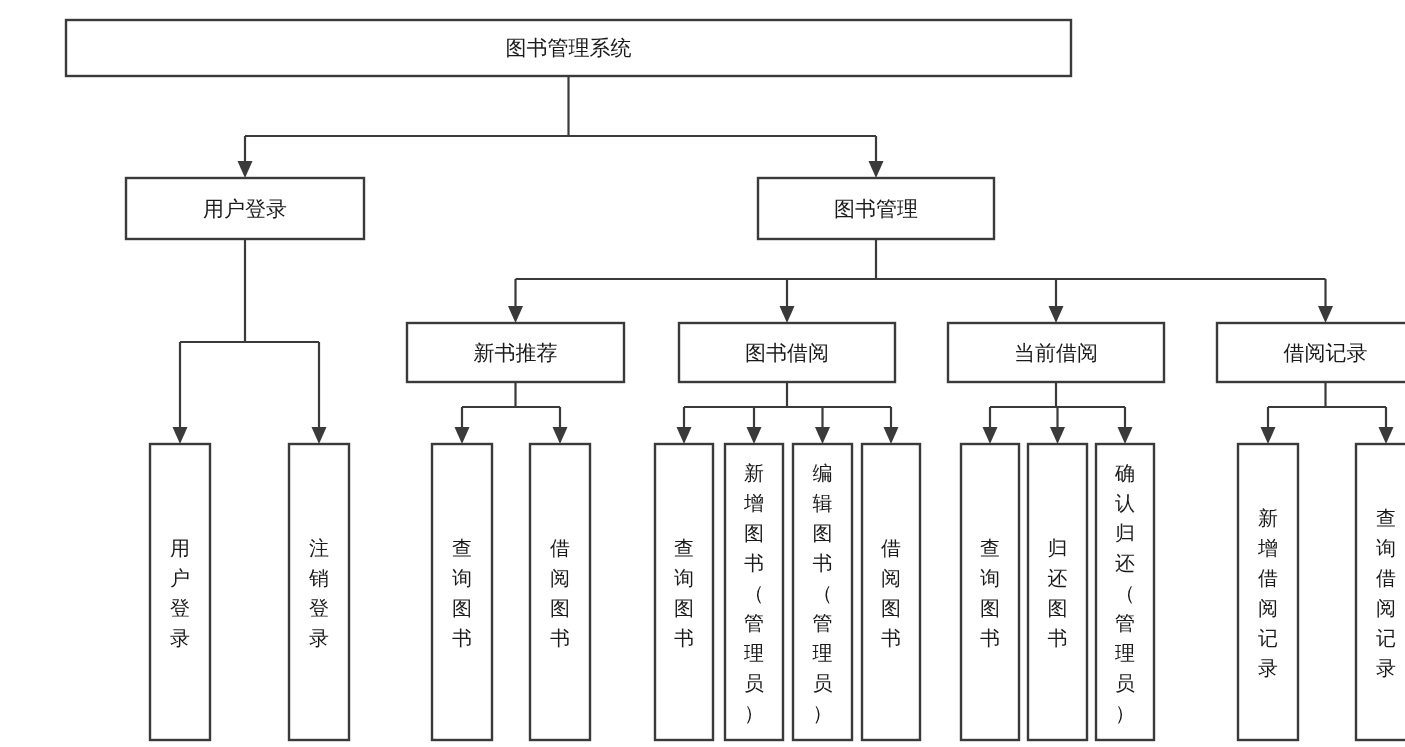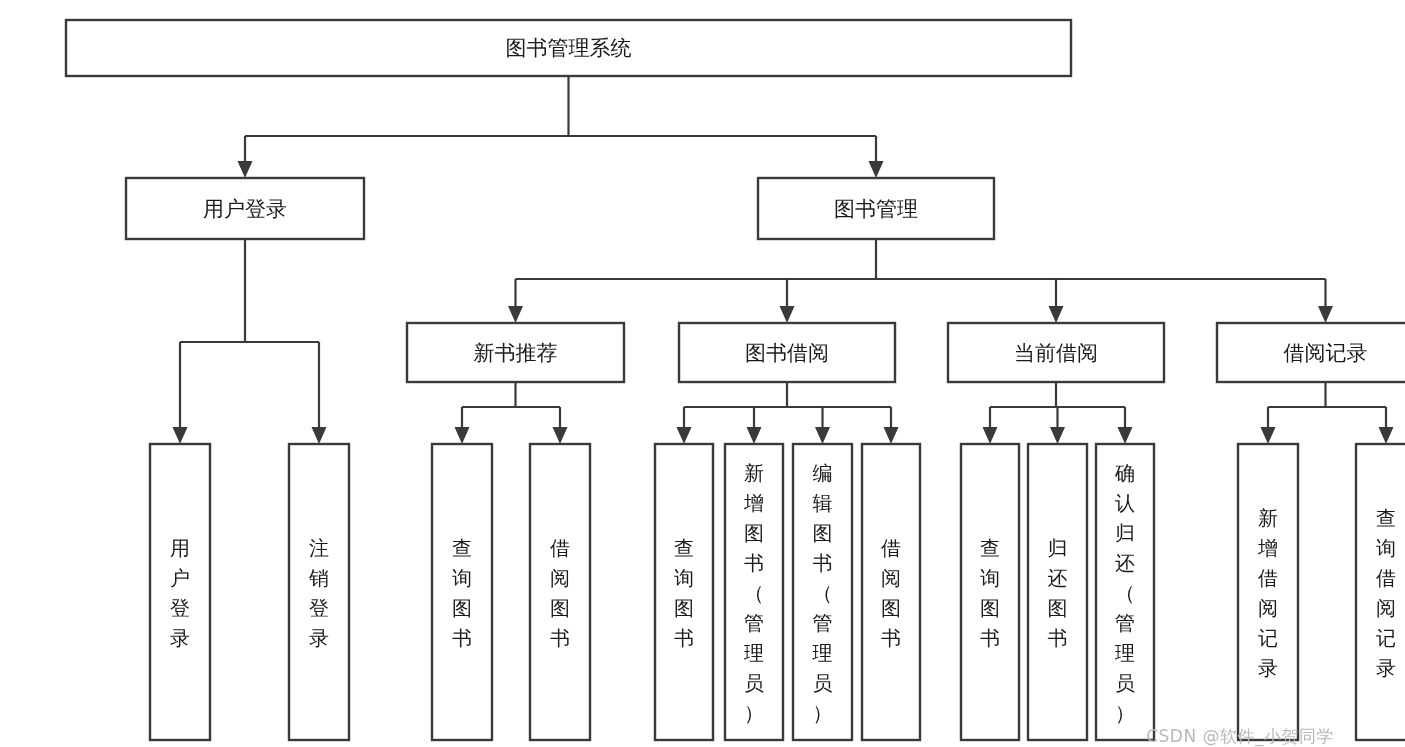--- a/index.html
+++ b/index.html
@@ -216,14 +216,13 @@
         <g>
           <rect class="node-box" x="1192" y="437" width="60" height="296"></rect>
           <text class="node-label-v" x="1222" y="518.4"><tspan x="1222" dy="0">新</tspan><tspan x="1222" dy="30">增</tspan><tspan x="1222" dy="30">借</tspan><tspan x="1222" dy="30">阅</tspan><tspan x="1222" dy="30">记</tspan><tspan x="1222" dy="30">录</tspan></text>
         </g>
         <g>
           <rect class="node-box" x="1310" y="437" width="60" height="296"></rect>
           <text class="node-label-v" x="1340" y="518.4"><tspan x="1340" dy="0">查</tspan><tspan x="1340" dy="30">询</tspan><tspan x="1340" dy="30">借</tspan><tspan x="1340" dy="30">阅</tspan><tspan x="1340" dy="30">记</tspan><tspan x="1340" dy="30">录</tspan></text>
         </g>
       </g>
   </svg>
-  <div class="watermark-text">CSDN @软件_小贺同学</div>
 </div>
 
 </body></html>

